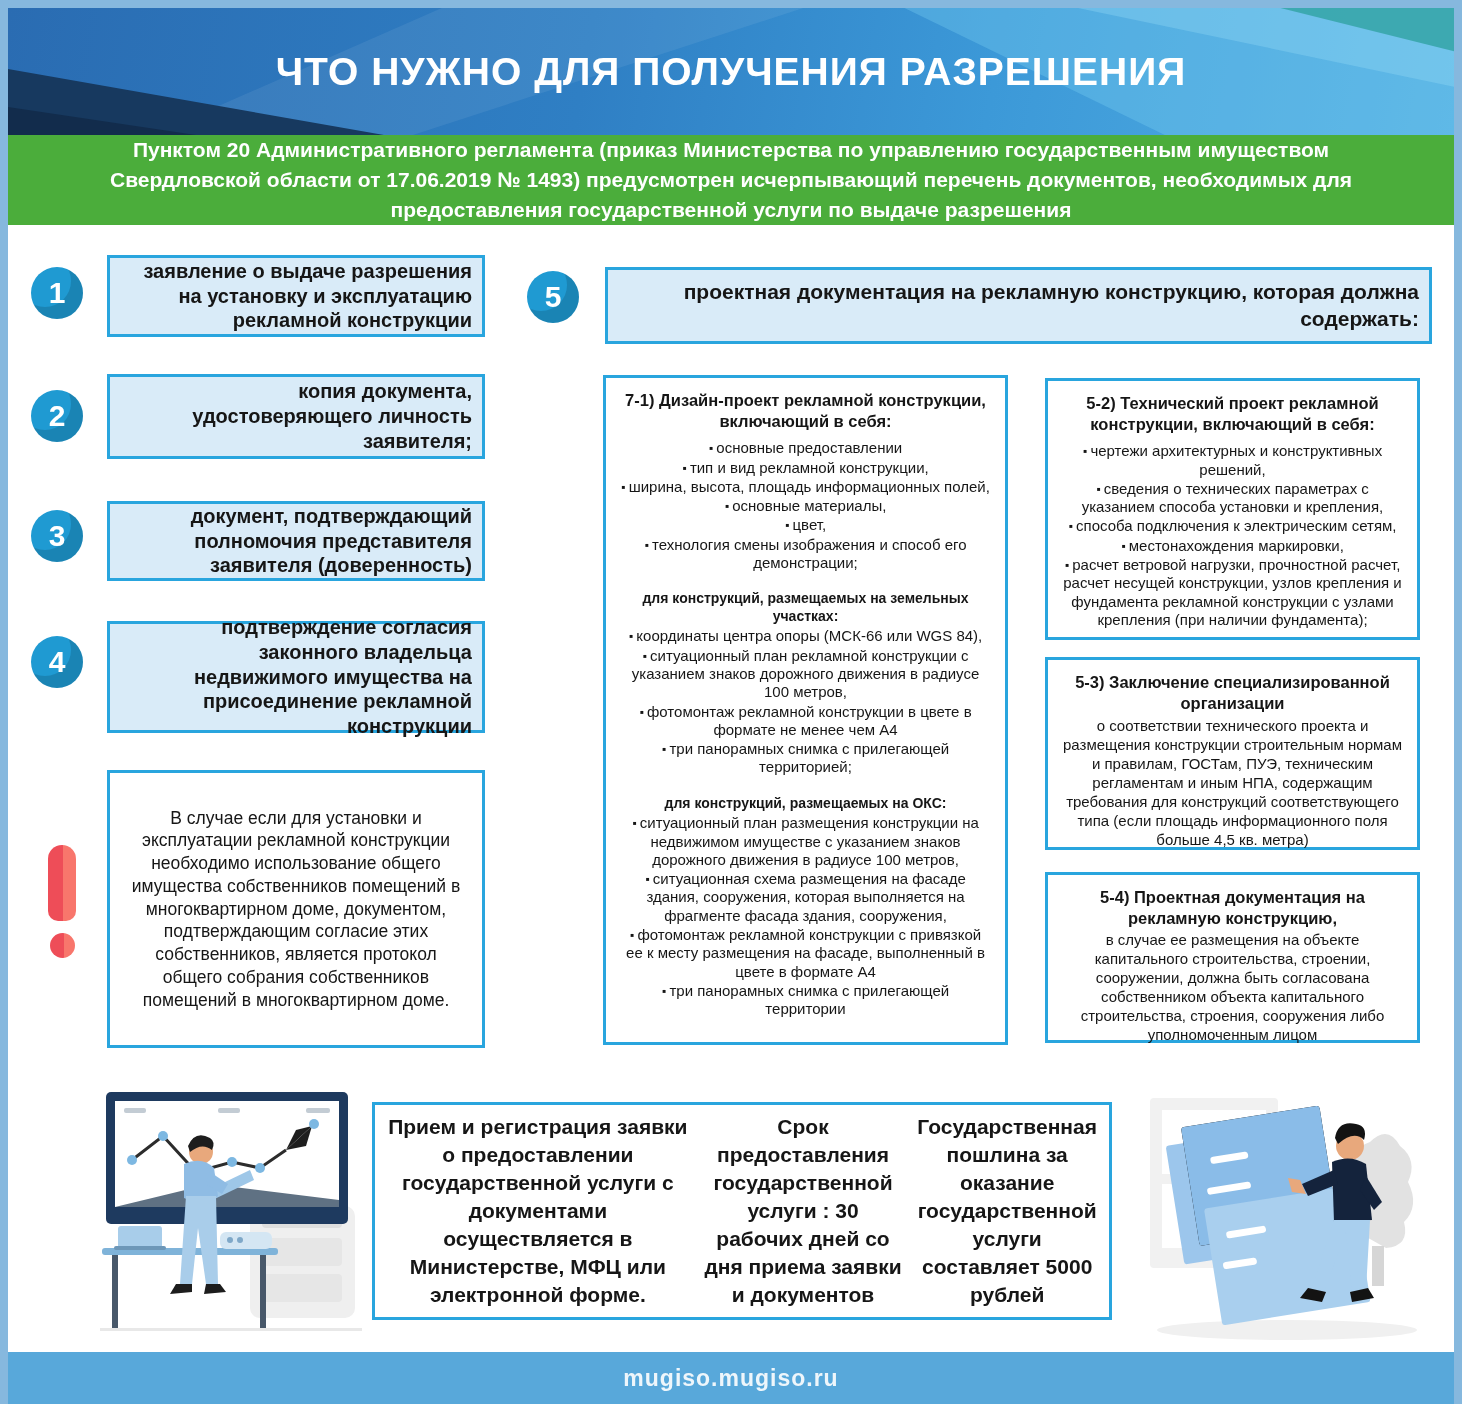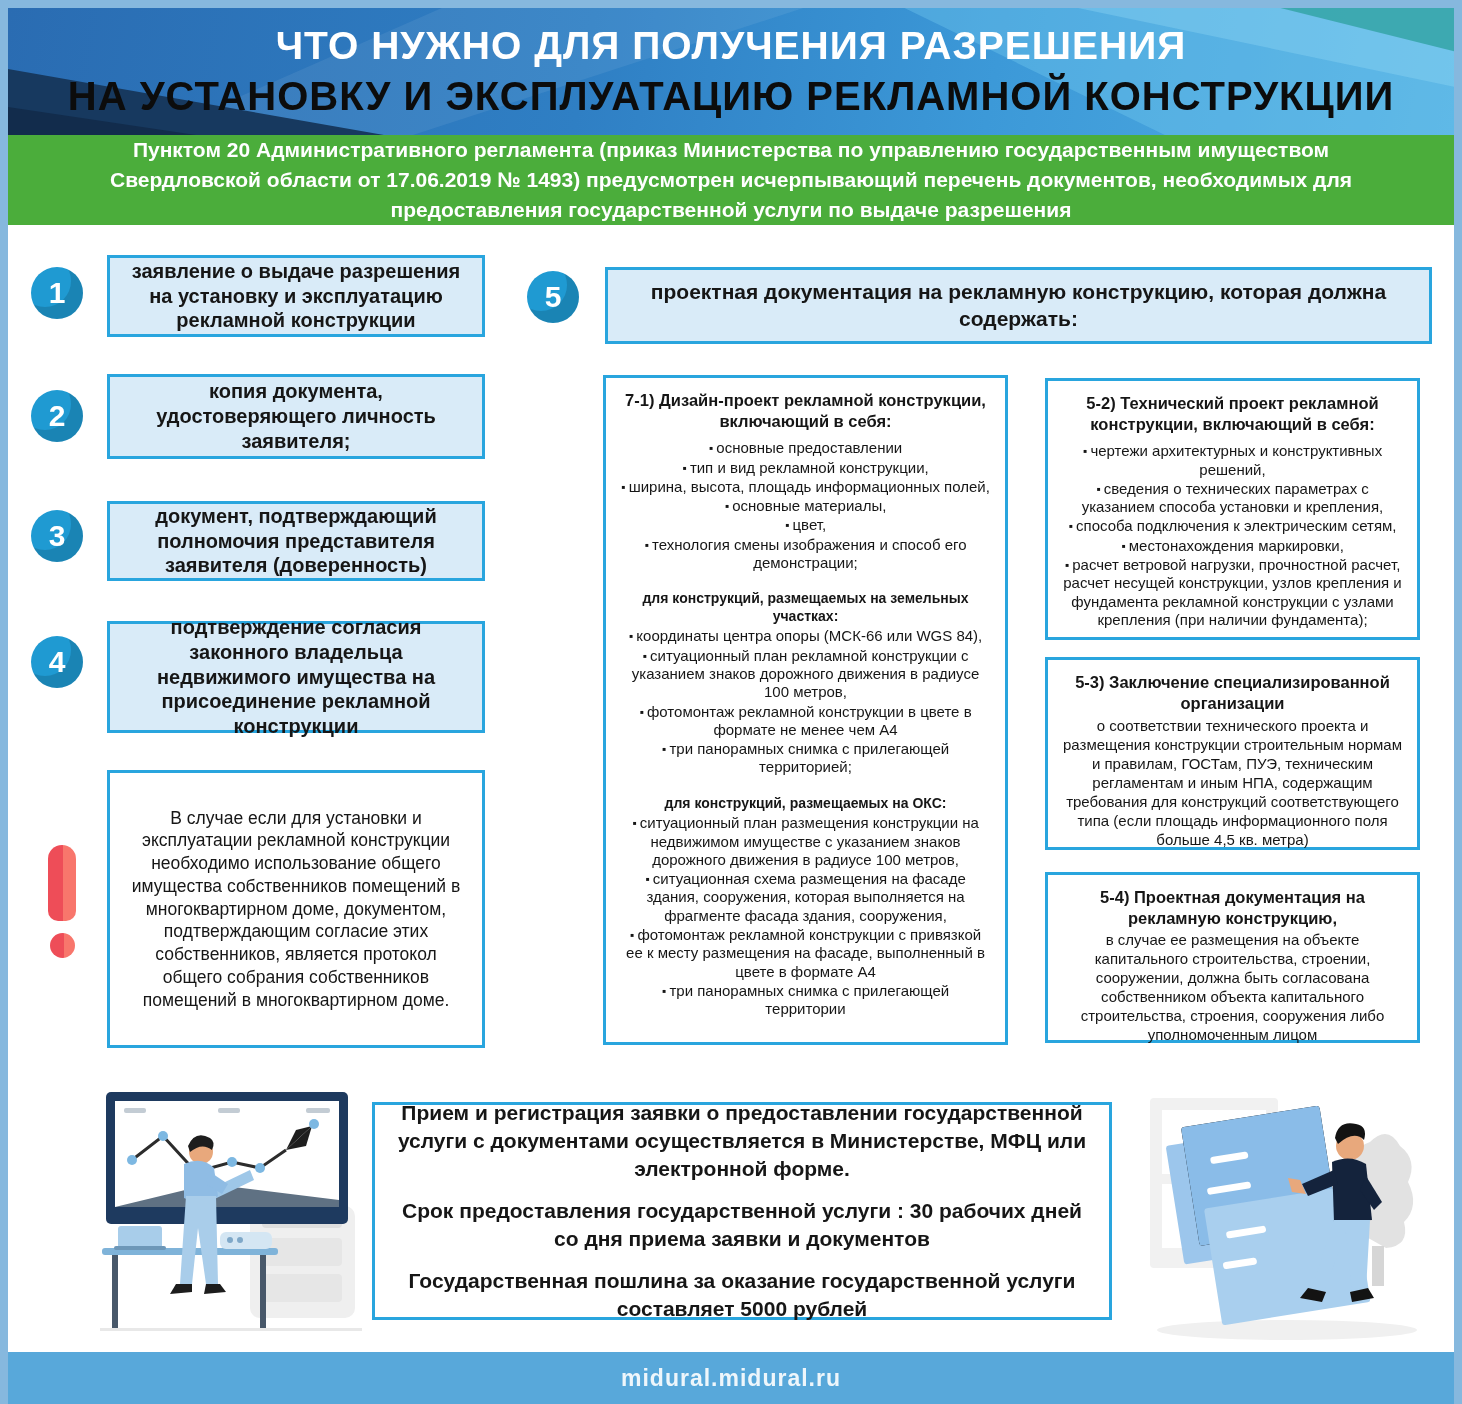--- a/index.html
+++ b/index.html
@@ -42,21 +42,21 @@
   .badge{
     position:absolute;width:52px;height:52px;border-radius:50%;
     background:#1f9ad2;box-shadow:inset -12px -12px 0 rgba(0,0,0,0.14);
     display:flex;align-items:center;justify-content:center;
     color:#ffffff;font-size:30px;font-weight:bold;z-index:6;
   }
 
   
   .lightbox{
     position:absolute;background:#d9ebf8;border:3px solid #29a5de;box-sizing:border-box;
-    display:flex;align-items:center;justify-content:center;text-align:center;
+    display:flex;align-items:center;justify-content:center;text-align:right;
     font-weight:bold;font-size:20px;line-height:1.24;color:#161616;padding:4px 10px;
   }
   .whitebox{
     position:absolute;background:#ffffff;border:3px solid #29a5de;box-sizing:border-box;
     text-align:center;color:#161616;
   }
   .notebox{display:flex;align-items:center;justify-content:center;font-size:17.5px;line-height:1.3;padding:6px 14px;}
 
   
   .excl-bar{position:absolute;left:48px;top:845px;width:28px;height:76px;border-radius:14px 14px 10px 10px;
@@ -66,21 +66,21 @@
 
   
   .detail{padding:12px 14px;font-size:15px;line-height:1.22;}
   .detail .dtitle{font-weight:bold;font-size:16.5px;line-height:1.25;margin-bottom:8px;}
   .detail .subtitle{font-weight:bold;font-size:14px;line-height:1.25;margin:18px 0 2px 0;text-align:center;}
   .detail .bullet{margin:1px 0;}
   .detail .bullet::before{content:"▪ ";font-size:12px;position:relative;top:-1px;}
   .detail .body{font-size:15px;line-height:1.26;}
 
   
-  .processbox{display:flex;flex-direction:column;justify-content:center;gap:14px;
+  .processbox{display:flex;flex-direction:row;justify-content:center;gap:14px;
     font-weight:bold;font-size:21px;line-height:1.33;padding:8px 12px;box-sizing:border-box;}
 
   
   .footer{position:absolute;left:0;top:1352px;width:1462px;height:52px;background:#58a8da;
     display:flex;align-items:center;justify-content:center;z-index:40;}
   .footer .url{color:#eef6fb;font-size:23px;font-weight:bold;letter-spacing:1px;}
 
   .illus{position:absolute;z-index:3;}
 </style>
 </head>
@@ -90,21 +90,20 @@
 
   <div class="header">
     <div class="shape band"></div>
     <div class="shape navy1"></div>
     <div class="shape navy2"></div>
     <div class="shape cy1"></div>
     <div class="shape cy2"></div>
     <div class="shape teal"></div>
     <div class="titles">
       <div class="title1">ЧТО НУЖНО ДЛЯ ПОЛУЧЕНИЯ РАЗРЕШЕНИЯ</div>
-      <div class="title2">НА УСТАНОВКУ И ЭКСПЛУАТАЦИЮ РЕКЛАМНОЙ КОНСТРУКЦИИ</div>
     </div>
   </div>
 
   <div class="greenbar">
     <div class="txt">Пунктом 20 Административного регламента (приказ Министерства по управлению государственным имуществом Свердловской области от 17.06.2019 № 1493) предусмотрен исчерпывающий перечень документов, необходимых для предоставления государственной услуги по выдаче разрешения</div>
   </div>
 
   <div class="badge" style="left:31px;top:267px;">
       <span>1</span>
     </div>
@@ -244,20 +243,20 @@
     <path d="M190 82 Q208 74 224 84 L230 140 L192 142 Z" fill="#14233c"></path>
     <path d="M192 90 L160 104 L166 116 L196 104 Z" fill="#14233c"></path>
     <path d="M158 100 L146 98 L150 112 L164 114 Z" fill="#e8a87c"></path>
     <path d="M224 96 L240 122 L232 130 L218 110 Z" fill="#14233c"></path>
     <path d="M192 140 L170 208 L182 212 L204 152 L210 212 L224 210 L228 140 Z" fill="#a9cfee"></path>
     <path d="M166 208 L184 212 L180 222 L158 218 Z" fill="#131313"></path>
     <path d="M208 212 L226 208 L232 218 L210 222 Z" fill="#131313"></path>
   </svg>
 
   <div class="footer">
-    <div class="url">midural.midural.ru</div>
+    <div class="url">mugiso.mugiso.ru</div>
   </div>
 
   <div class="frame top"></div>
   <div class="frame left"></div>
   <div class="frame right"></div>
 
 </div>
 
 </body></html>

